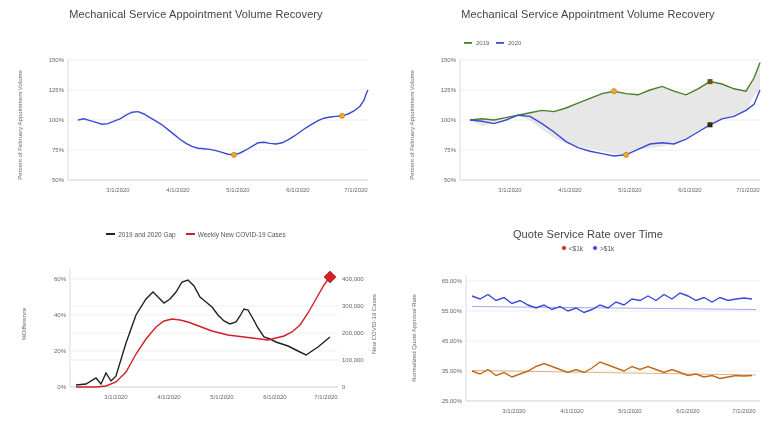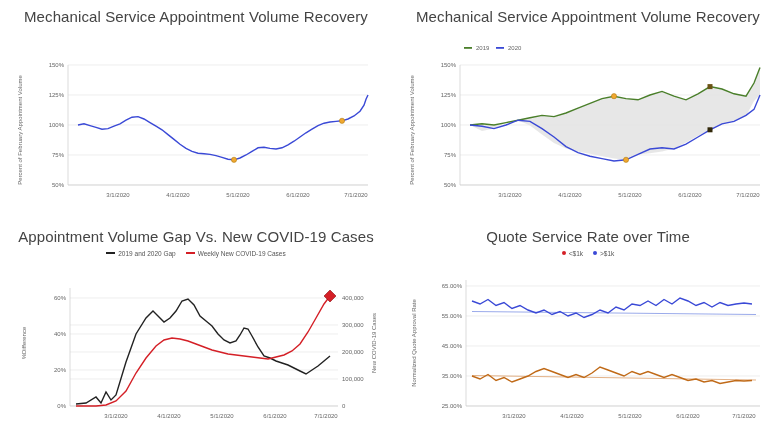--- a/index.html
+++ b/index.html
@@ -21,21 +21,21 @@
     grid-template-columns: 392px 392px;
     grid-template-rows: 220px 221px;
   }
   .panel {
     position: relative;
     box-sizing: border-box;
     padding: 6px 8px 4px 8px;
   }
   .panel-title {
     text-align: center;
-    font-size: 15px;
+    font-size: 11px;
     color: #444444;
     font-weight: normal;
     margin: 2px 0 0 0;
     letter-spacing: 0.1px;
   }
   .legend {
     display: flex;
     justify-content: center;
     align-items: center;
     gap: 10px;
@@ -166,21 +166,20 @@
 
         <circle cx="226" cy="134.8" r="2.6" fill="#f0a830" stroke="#b07a10" stroke-width="0.6"></circle>
         <circle cx="214" cy="71.2" r="2.6" fill="#f0a830" stroke="#b07a10" stroke-width="0.6"></circle>
         <rect x="307.5" y="59.1" width="5" height="5" fill="#6b5314"></rect>
         <rect x="307.5" y="102.3" width="5" height="5" fill="#32280a"></rect>
       </svg>
     </div>
   </div>
 
   <div class="panel">
-    <div class="panel-title">Appointment Volume Gap Vs. New COVID-19 Cases</div>
     <div class="legend">
       <span class="legend-item">
         <span class="legend-swatch" style="background:#222222"></span>
         <span>2019 and 2020 Gap</span>
       </span>
       <span class="legend-item">
         <span class="legend-swatch" style="background:#d41f26"></span>
         <span>Weekly New COVID-19 Cases</span>
       </span>
     </div>

